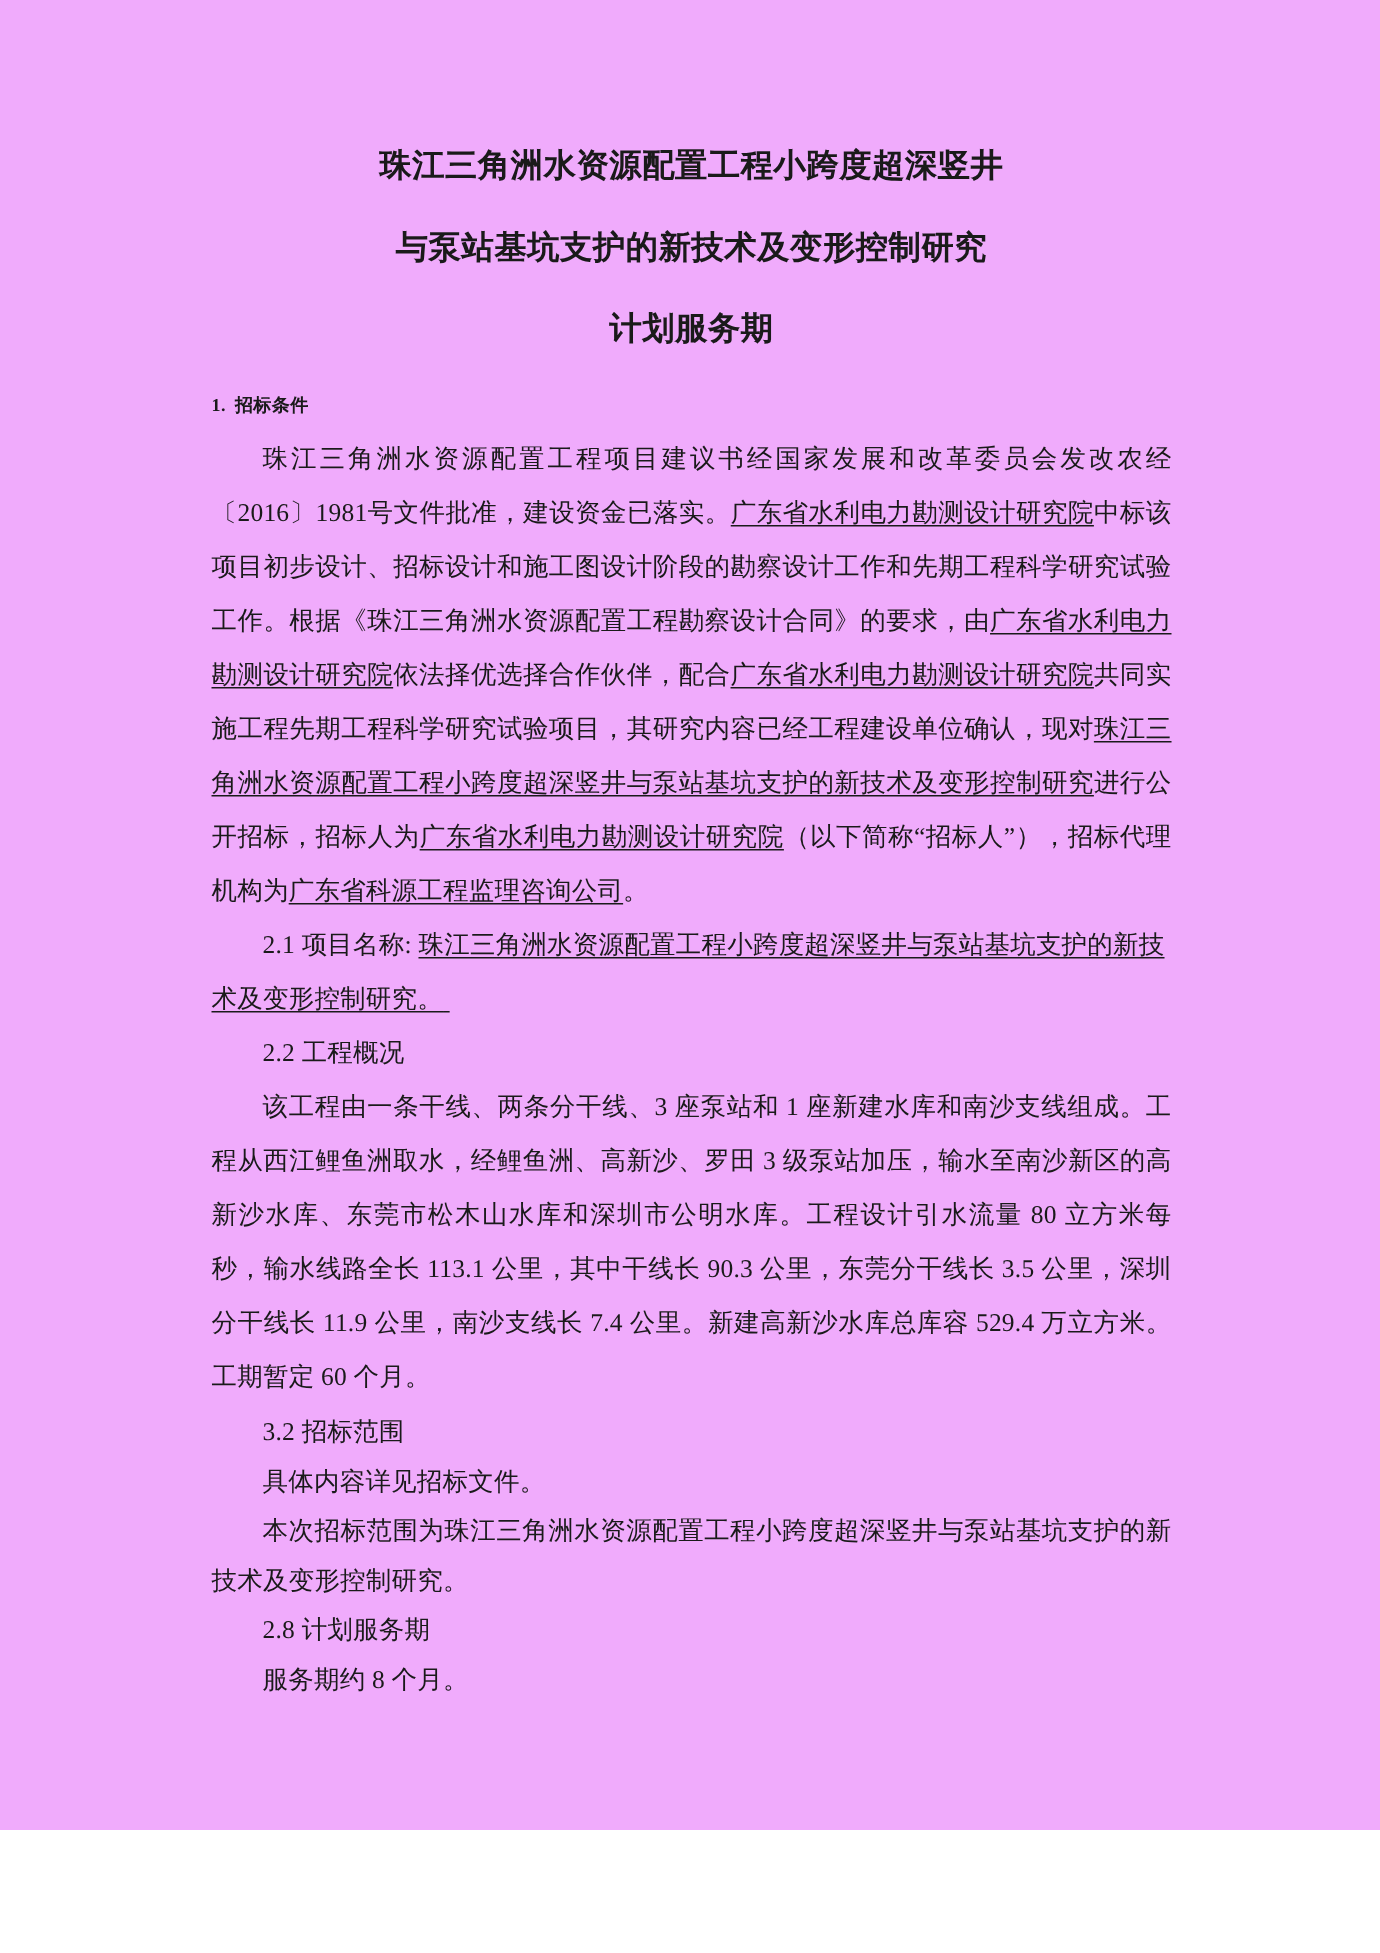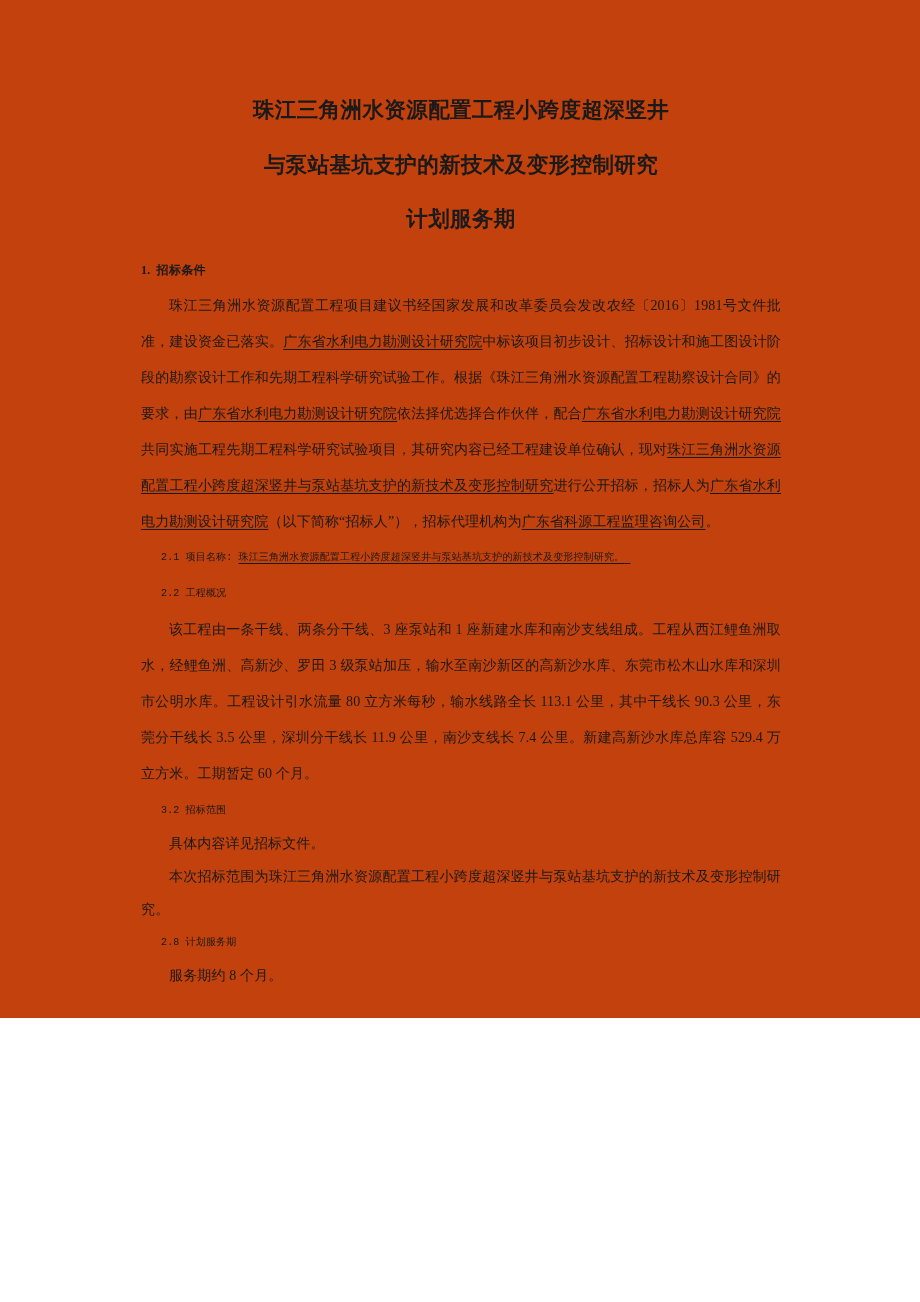--- a/index.html
+++ b/index.html
@@ -8,23 +8,23 @@
     padding: 0;
     background: #ffffff;
   }
   body {
     font-family: "Liberation Serif", "DejaVu Serif", serif;
     color: #1a1a1a;
   }
   .page {
     position: relative;
     width: 920px;
-    height: 1018px;
+    height: 1220px;
     margin: 0 auto;
-    background: #c2410c;
+    background: #f0abfc;
     box-sizing: border-box;
     overflow: hidden;
   }
   .content {
     position: absolute;
     left: 141px;
     top: 0;
     width: 640px;
   }
 
@@ -57,35 +57,34 @@
   .section-heading .num {
     margin-right: 6px;
   }
   .section-heading.s2 {
     margin-top: 12px;
     margin-bottom: 10px;
   }
 
   
   p.para {
-    font-size: 14px;
+    font-size: 17px;
     line-height: 36px;
     margin: 0;
     text-align: justify;
     text-justify: inter-ideograph;
     letter-spacing: 0.15px;
     text-indent: 2em;
   }
   p.sub {
-    font-size: 10px;
+    font-size: 17px;
     line-height: 36px;
     margin: 0;
     text-indent: 2em;
     letter-spacing: 0.15px;
-    font-family: Liberation Mono, monospace;
   }
   p.tight {
     line-height: 33px;
   }
   .u {
     text-decoration: underline;
     text-underline-offset: 3px;
     text-decoration-thickness: 1px;
   }
   .block-2-3 {

